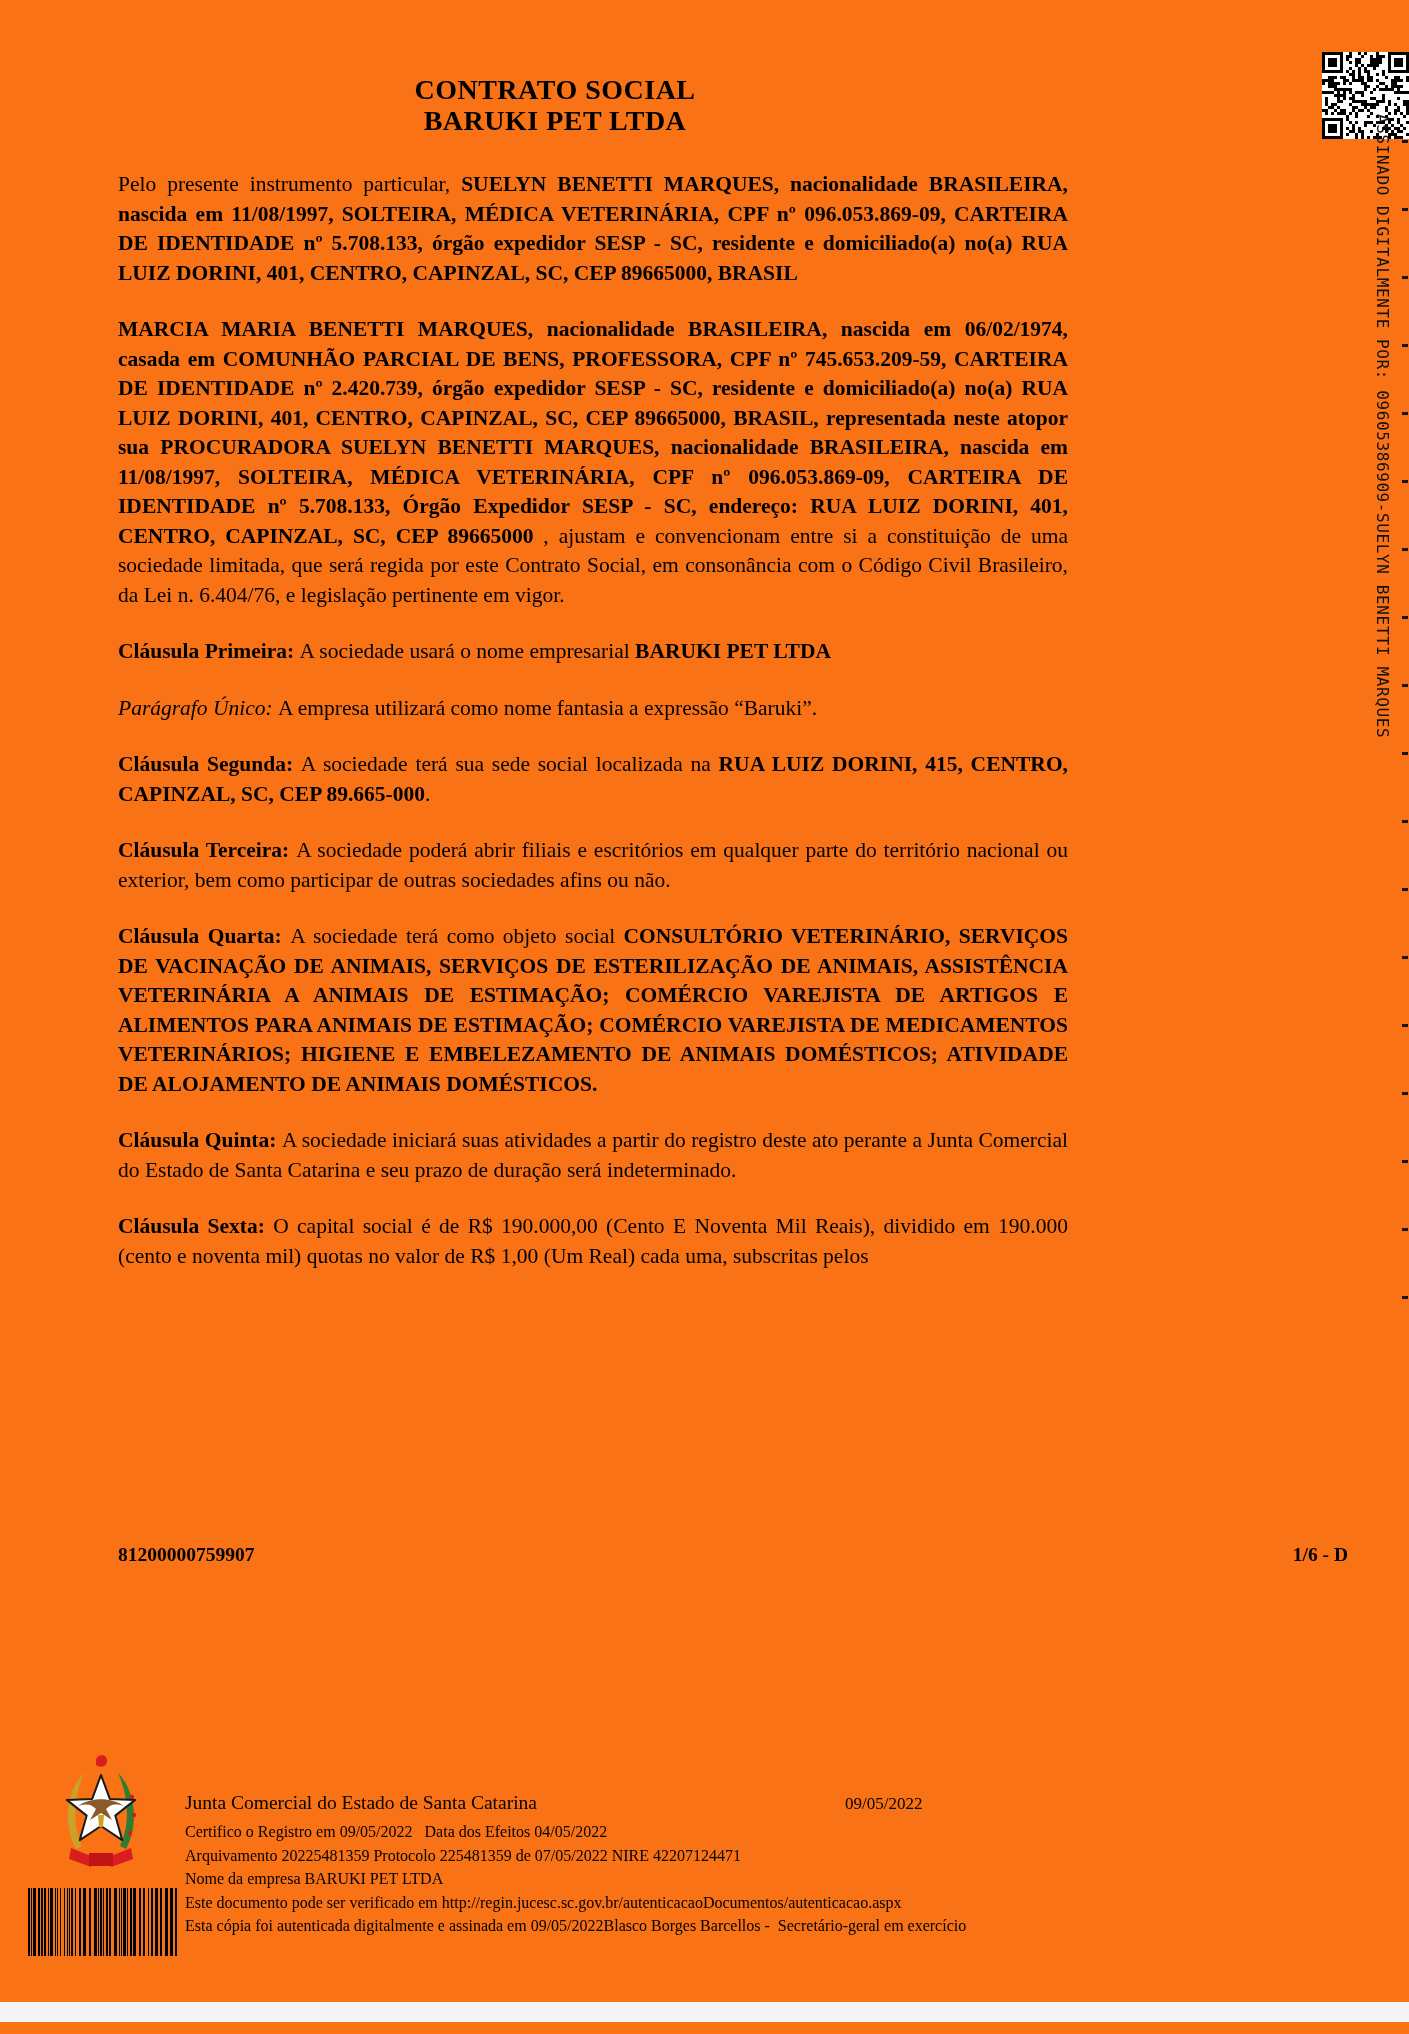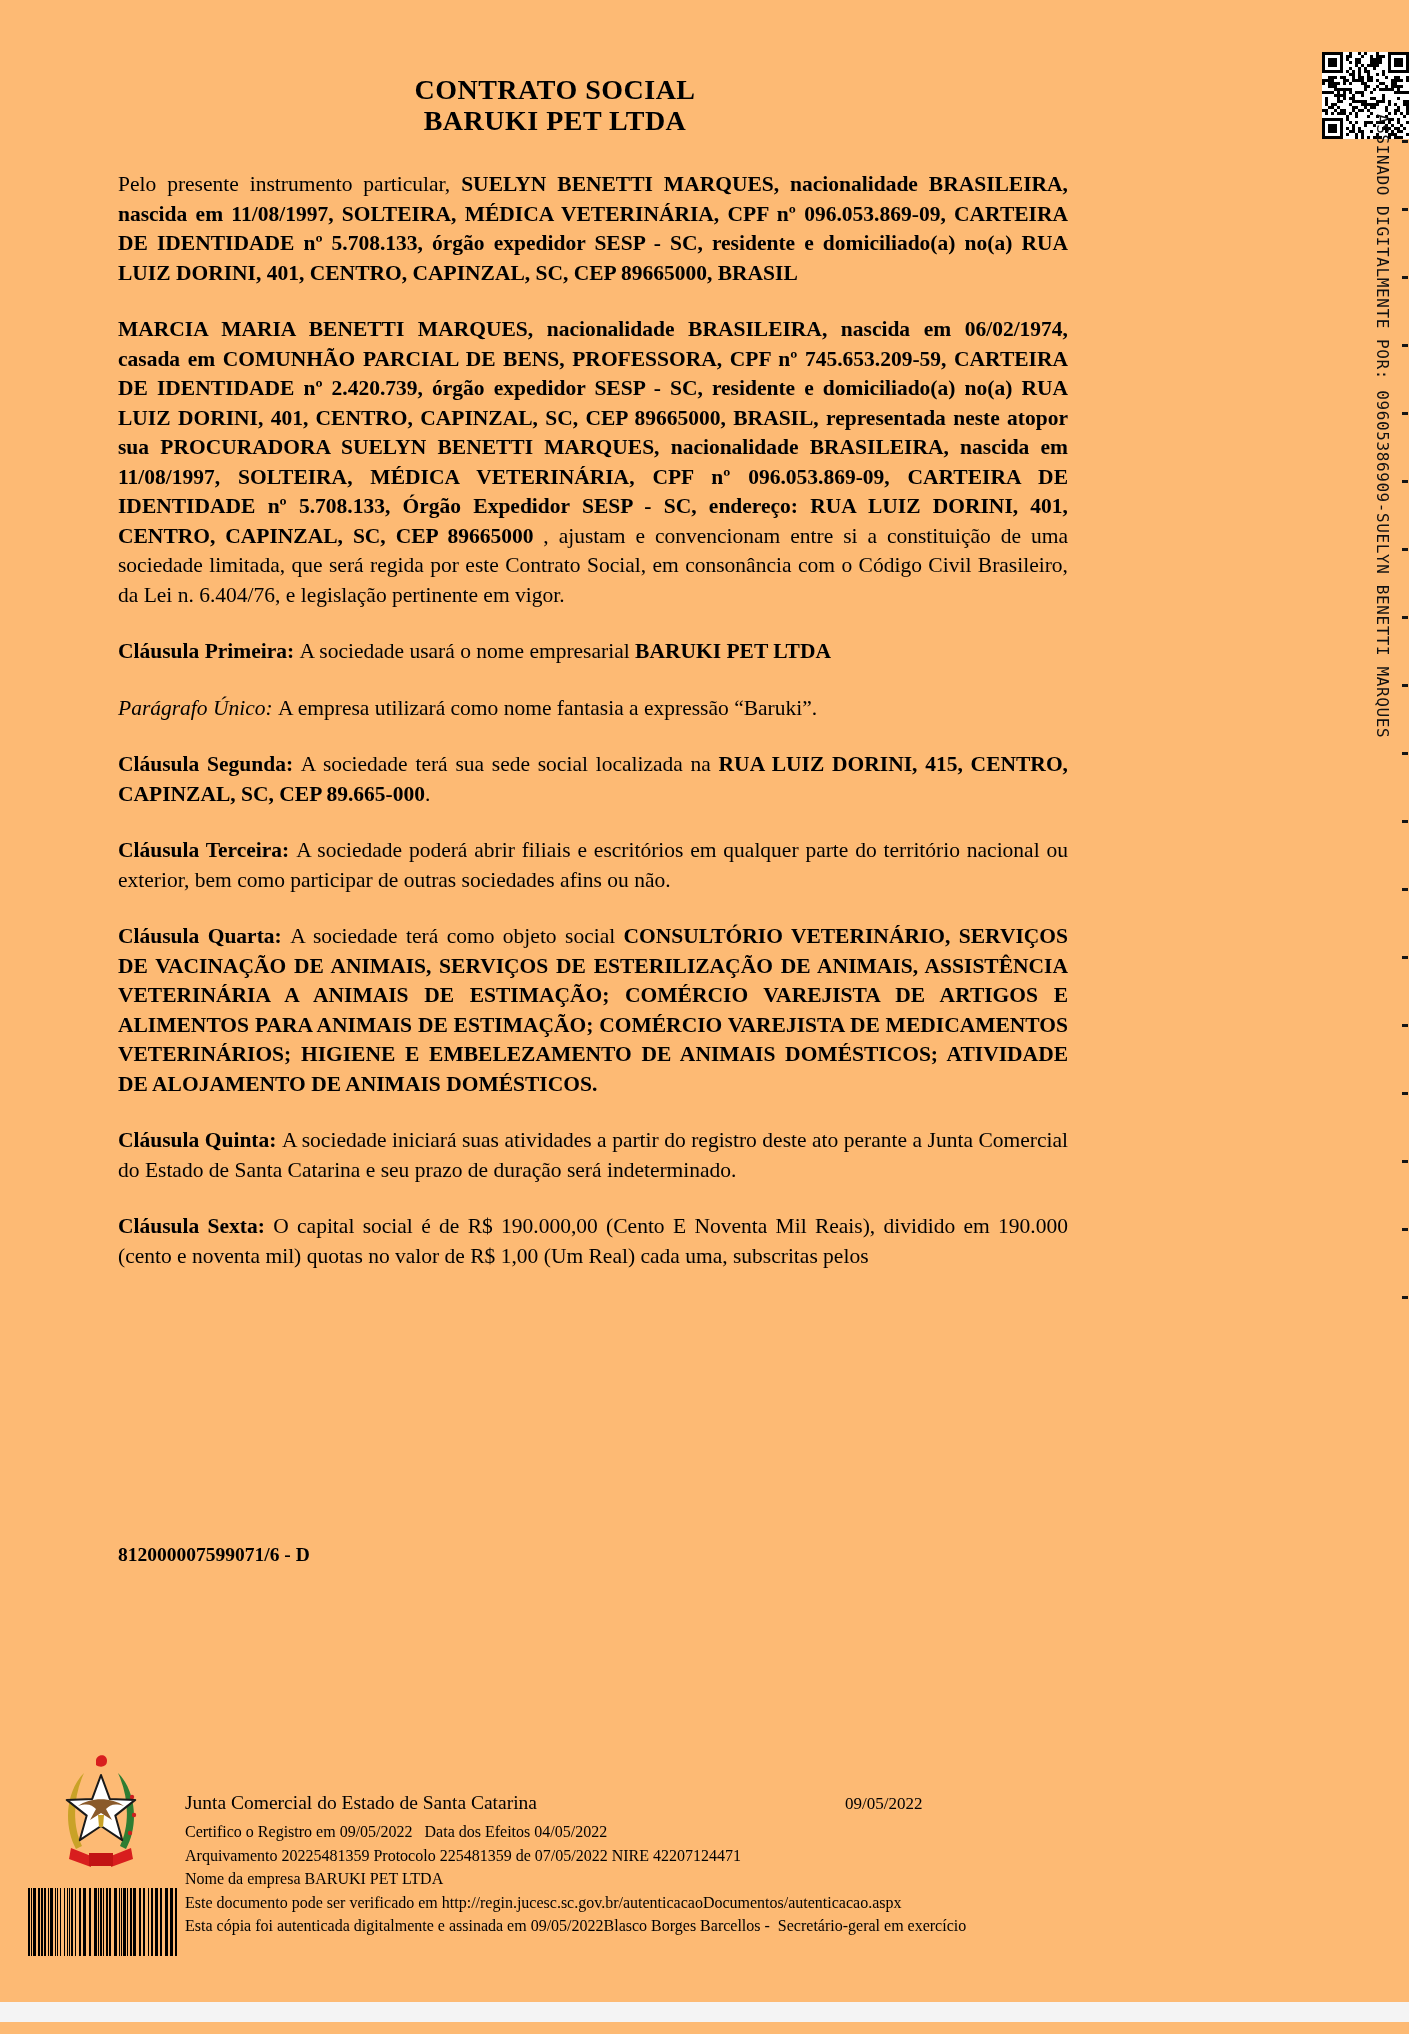--- a/index.html
+++ b/index.html
@@ -1,32 +1,32 @@
 <!DOCTYPE html>
 <html><head>
 <meta charset="utf-8">
 <style>
   html,body{margin:0;padding:0;background:#ffffff;}
-  .page{position:relative;width:1409px;height:2034px;background:#fdba74;overflow:hidden;
+  .page{position:relative;width:1409px;height:2034px;background:#f97316;overflow:hidden;
         font-family:"Liberation Serif",serif;color:#000;}
   .title{position:absolute;top:74px;left:0;width:1110px;text-align:center;
          font-weight:bold;font-size:28px;line-height:31px;letter-spacing:.5px;}
   .qr{position:absolute;top:52px;left:1322px;width:87px;height:87px;}
   .sidebar-text{position:absolute;top:114px;left:1392px;transform:rotate(90deg);
         transform-origin:0 0;font-family:"DejaVu Sans Mono",monospace;font-size:16px;
         letter-spacing:.6px;white-space:nowrap;color:#111;}
   .dash{position:absolute;left:1402px;width:6px;height:3px;background:#151515;}
   .body{position:absolute;top:170px;left:118px;width:950px;font-size:21.5px;
         line-height:29.5px;text-align:justify;}
   .body p{margin:0 0 27px 0;}
   .body p.gap2{}
   .b{font-weight:bold;}
   .i{font-style:italic;}
   .footer-row{position:absolute;top:1544px;left:118px;width:1230px;display:flex;
-        font-weight:bold;font-size:19.5px;}
+        justify-content:space-between;font-weight:bold;font-size:19.5px;}
   .cert{position:absolute;top:1750px;left:0;width:1409px;height:250px;}
   .seal{position:absolute;left:60px;top:3px;width:82px;height:124px;}
   .barcode{position:absolute;left:28px;top:138px;width:150px;height:68px;}
   .cert-text{position:absolute;left:185px;top:40px;width:900px;}
   .cert-title{font-size:19.5px;line-height:26px;margin-bottom:4px;}
   .cert-line{font-size:16px;line-height:23.5px;white-space:pre-wrap;}
   .cert-date{position:absolute;left:845px;top:44px;font-size:17px;}
   .gray-band{position:absolute;top:2002px;left:0;width:1409px;height:20px;background:#f4f4f4;}
 </style>
 </head>

